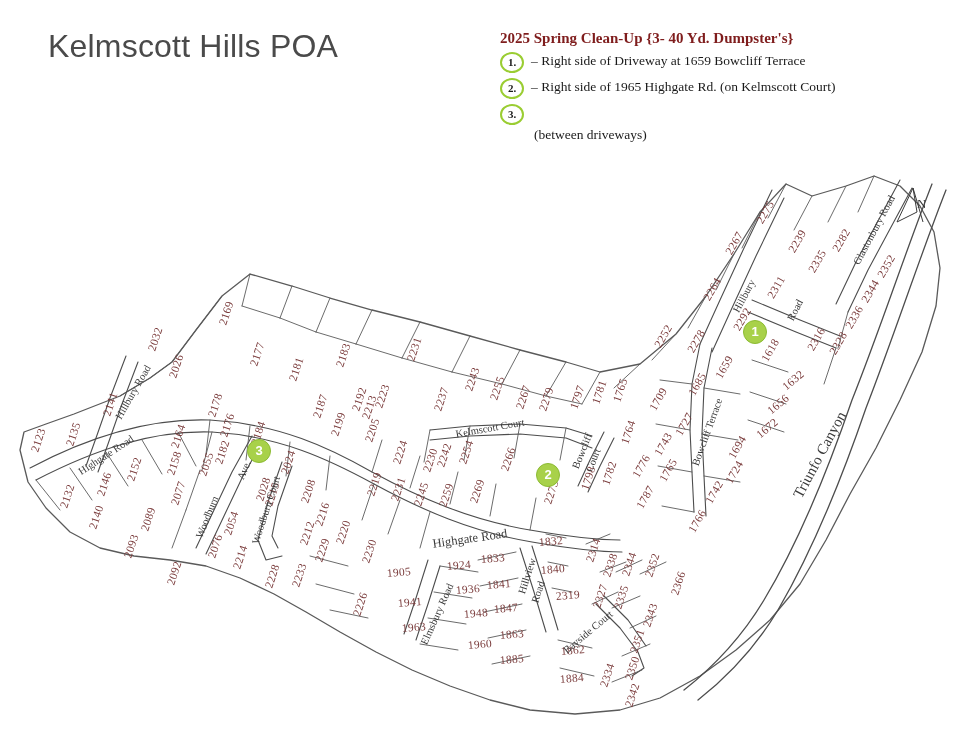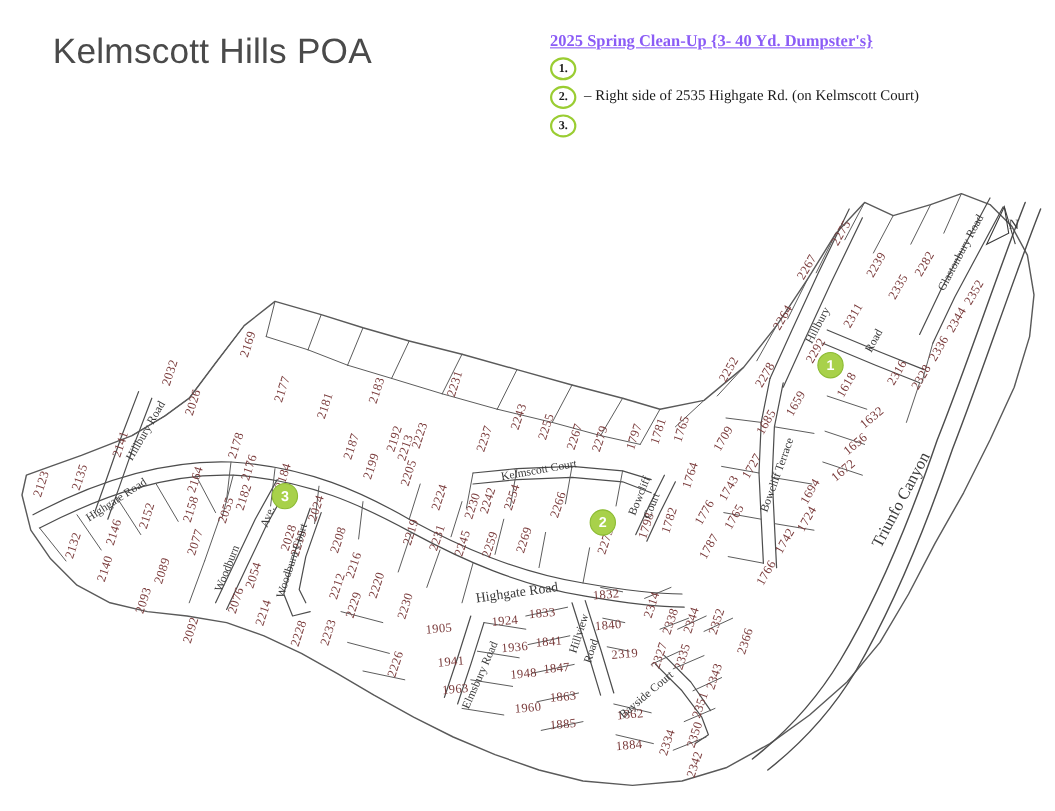--- a/index.html
+++ b/index.html
@@ -30,24 +30,23 @@
 
   #legend {
     position: absolute;
     left: 500px;
     top: 30px;
     width: 420px;
   }
   #legend-title {
     font-size: 15px;
     font-weight: bold;
-    color: #8b5cf6;
+    color: #7f1d1d;
     white-space: nowrap;
     font-family: "Liberation Serif", serif;
-    text-decoration: underline;
   }
   #legend-title .brace {
     font-weight: bold;
   }
   .legend-row {
     display: flex;
     align-items: flex-start;
     margin-top: 5px;
     white-space: nowrap;
   }
@@ -158,28 +157,30 @@
   <div id="title">Kelmscott Hills POA</div>
 
   <div id="legend">
     <div id="legend-title">
       <span>2025 Spring Clean-Up</span>
       <span class="brace">{3- 40 Yd. Dumpster's}</span>
     </div>
 
     <div class="legend-row">
       <div class="legend-num">1.</div>
+      <div class="legend-text">– Right side of Driveway at 1659 Bowcliff Terrace</div>
     </div>
     <div class="legend-row">
       <div class="legend-num">2.</div>
-      <div class="legend-text">– Right side of 2535 Highgate Rd. (on Kelmscott Court)</div>
+      <div class="legend-text">– Right side of 1965 Highgate Rd. (on Kelmscott Court)</div>
     </div>
     <div class="legend-row">
       <div class="legend-num">3.</div>
     </div>
+    <div id="legend-note">(between driveways)</div>
   </div>
 
   <div id="map">
     <svg width="959" height="737" viewBox="0 0 959 737">
       <g fill="none" stroke="#4d4d4d" stroke-width="1.1" stroke-linejoin="round" stroke-linecap="round">
 
         <path d="M20 450 L24 432 L46 424 L74 414 L120 396 L150 378 L172 362 L196 330 L222 296 L250 274
                  L292 286 L330 298 L372 310 L420 322 L470 336 L520 350 L566 362 L600 372 L640 364
                  L676 334 L706 296 L734 254 L760 212 L786 184 L812 196 L846 186 L874 176 L900 186
                  L920 206 L934 232 L940 268 L936 306 L922 352 L900 400 L876 448 L850 494 L826 540

